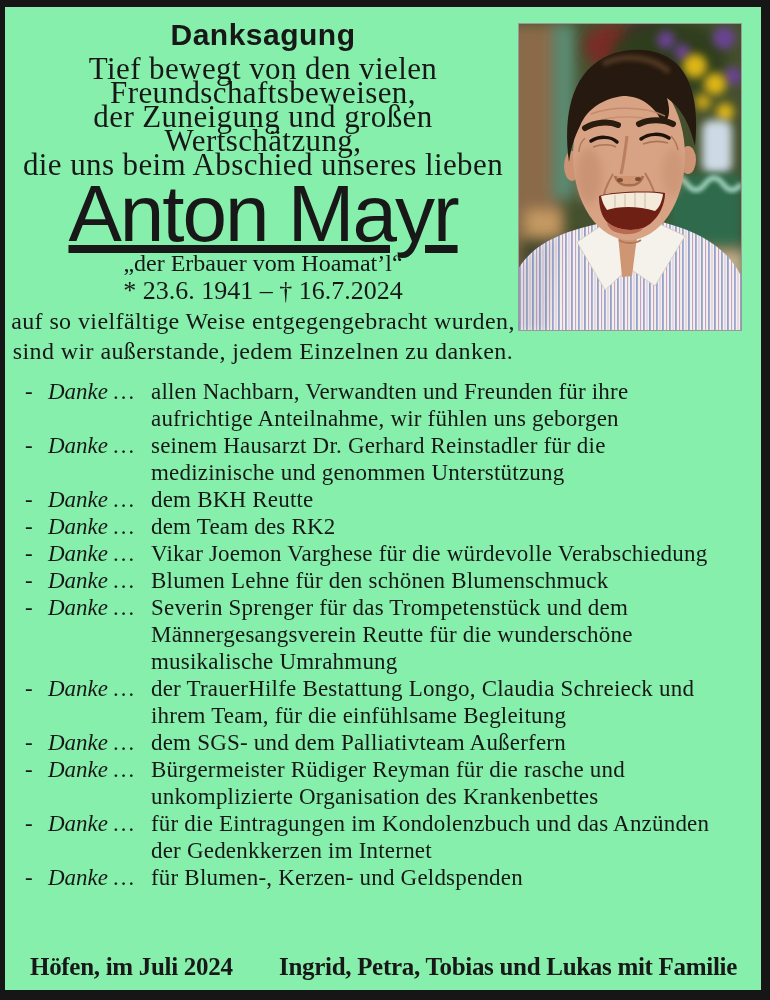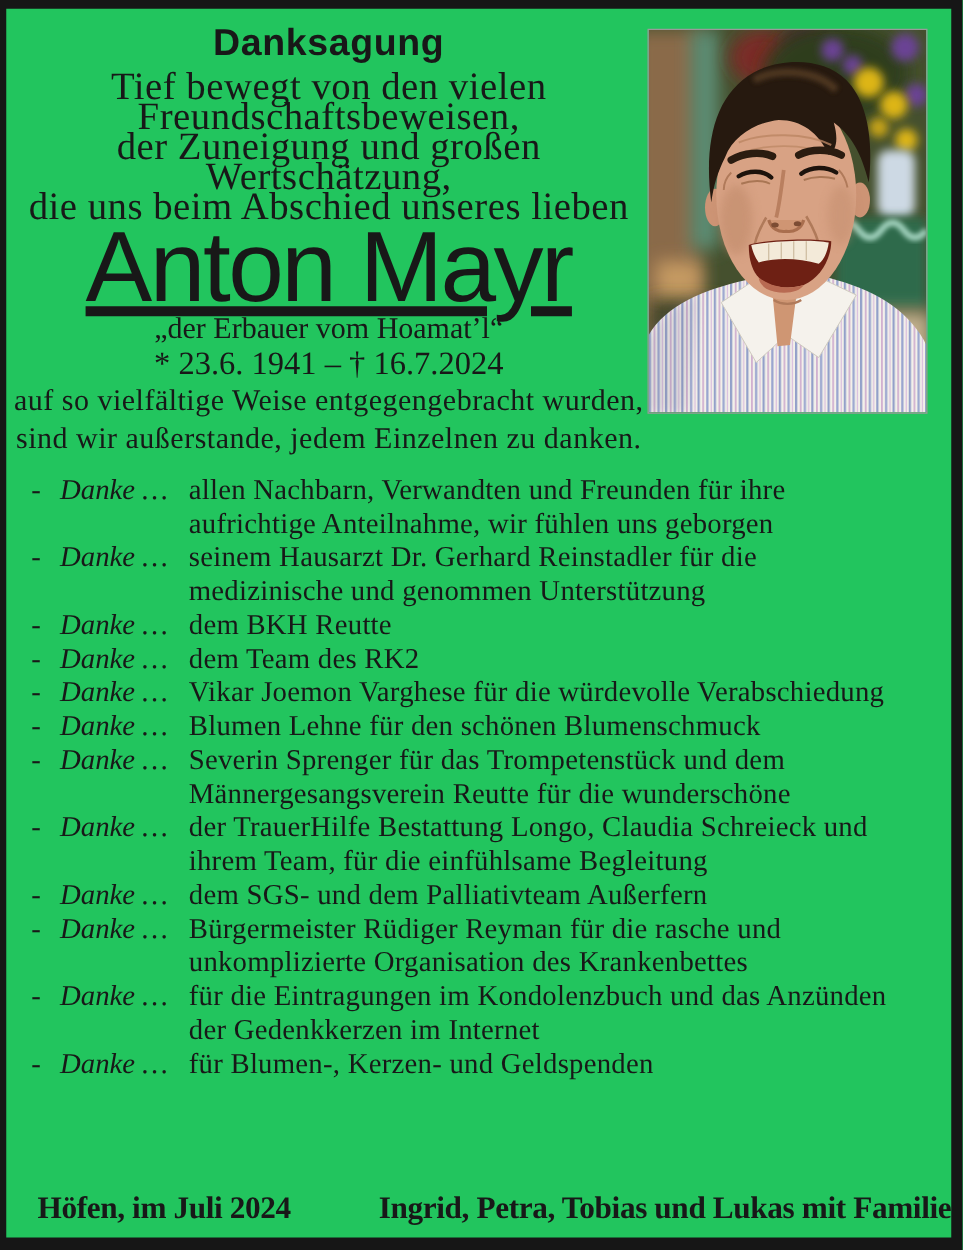--- a/index.html
+++ b/index.html
@@ -10,21 +10,21 @@
     color: #181818;
     position: relative;
     overflow: hidden;
   }
   #page { position: absolute; inset: 0; width: 770px; height: 1000px; }
 
   
   .sheet {
     position: absolute;
     left: 5px; top: 7px; right: 9px; bottom: 10px;
-    background: #22c55e;
+    background: #86efac;
   }
 
   
   .header-col {
     width: 516px;
     text-align: center;
   }
   .title {
     font-family: "Liberation Sans", sans-serif;
     font-weight: 700;
@@ -93,21 +93,21 @@
     font-style: italic;
     font-size: 23.5px;
     line-height: 30px;
     letter-spacing: 0.3px;
     margin-top: 12px;
   }
 
   
   .footer {
     position: absolute;
-    left: 25px; right: 0; bottom: 9px;
+    left: 25px; right: 24px; bottom: 9px;
     display: flex;
     justify-content: space-between;
     align-items: baseline;
     font-weight: 700;
     font-size: 25px;
     letter-spacing: -0.3px;
   }
 </style>
 </head>
 <body>
@@ -238,20 +238,21 @@
         <div class="thanks-row">
           <span class="dash">-</span>
           <span class="label">Danke …</span>
           <div class="t-line">Blumen Lehne für den schönen Blumenschmuck</div>
         </div>
         <div class="thanks-row">
           <span class="dash">-</span>
           <span class="label">Danke …</span>
           <div class="t-line">Severin Sprenger für das Trompetenstück und dem</div>
           <div class="t-line">Männergesangsverein Reutte für die wunderschöne</div>
+          <div class="t-line">musikalische Umrahmung</div>
         </div>
         <div class="thanks-row">
           <span class="dash">-</span>
           <span class="label">Danke …</span>
           <div class="t-line">der TrauerHilfe Bestattung Longo, Claudia Schreieck und</div>
           <div class="t-line">ihrem Team, für die einfühlsame Begleitung</div>
         </div>
         <div class="thanks-row">
           <span class="dash">-</span>
           <span class="label">Danke …</span>

